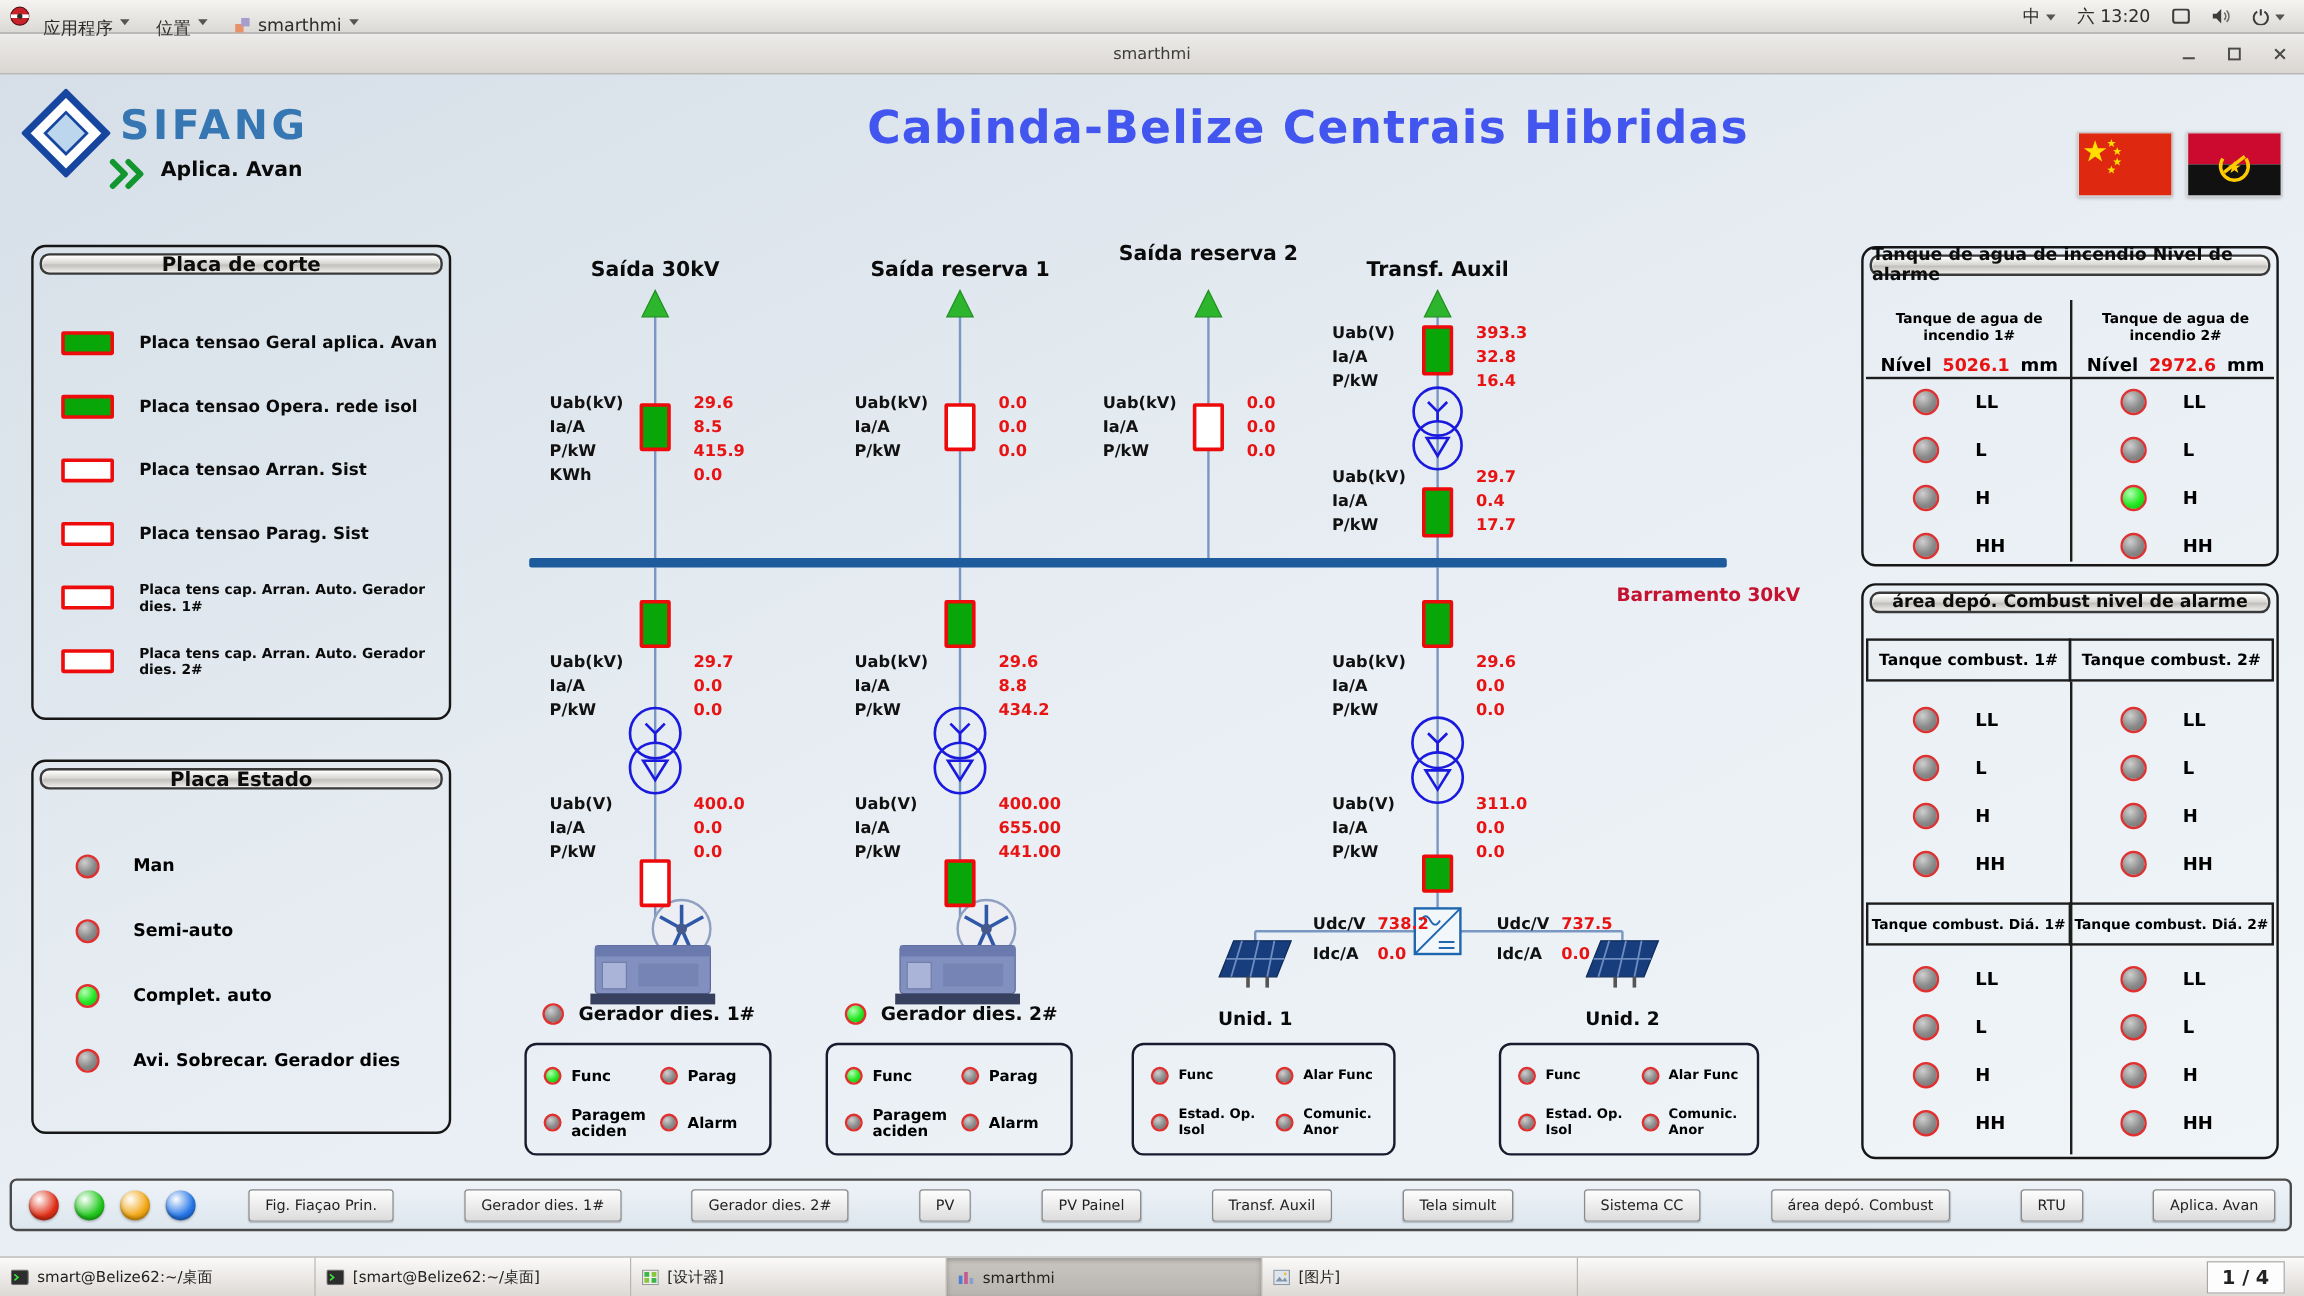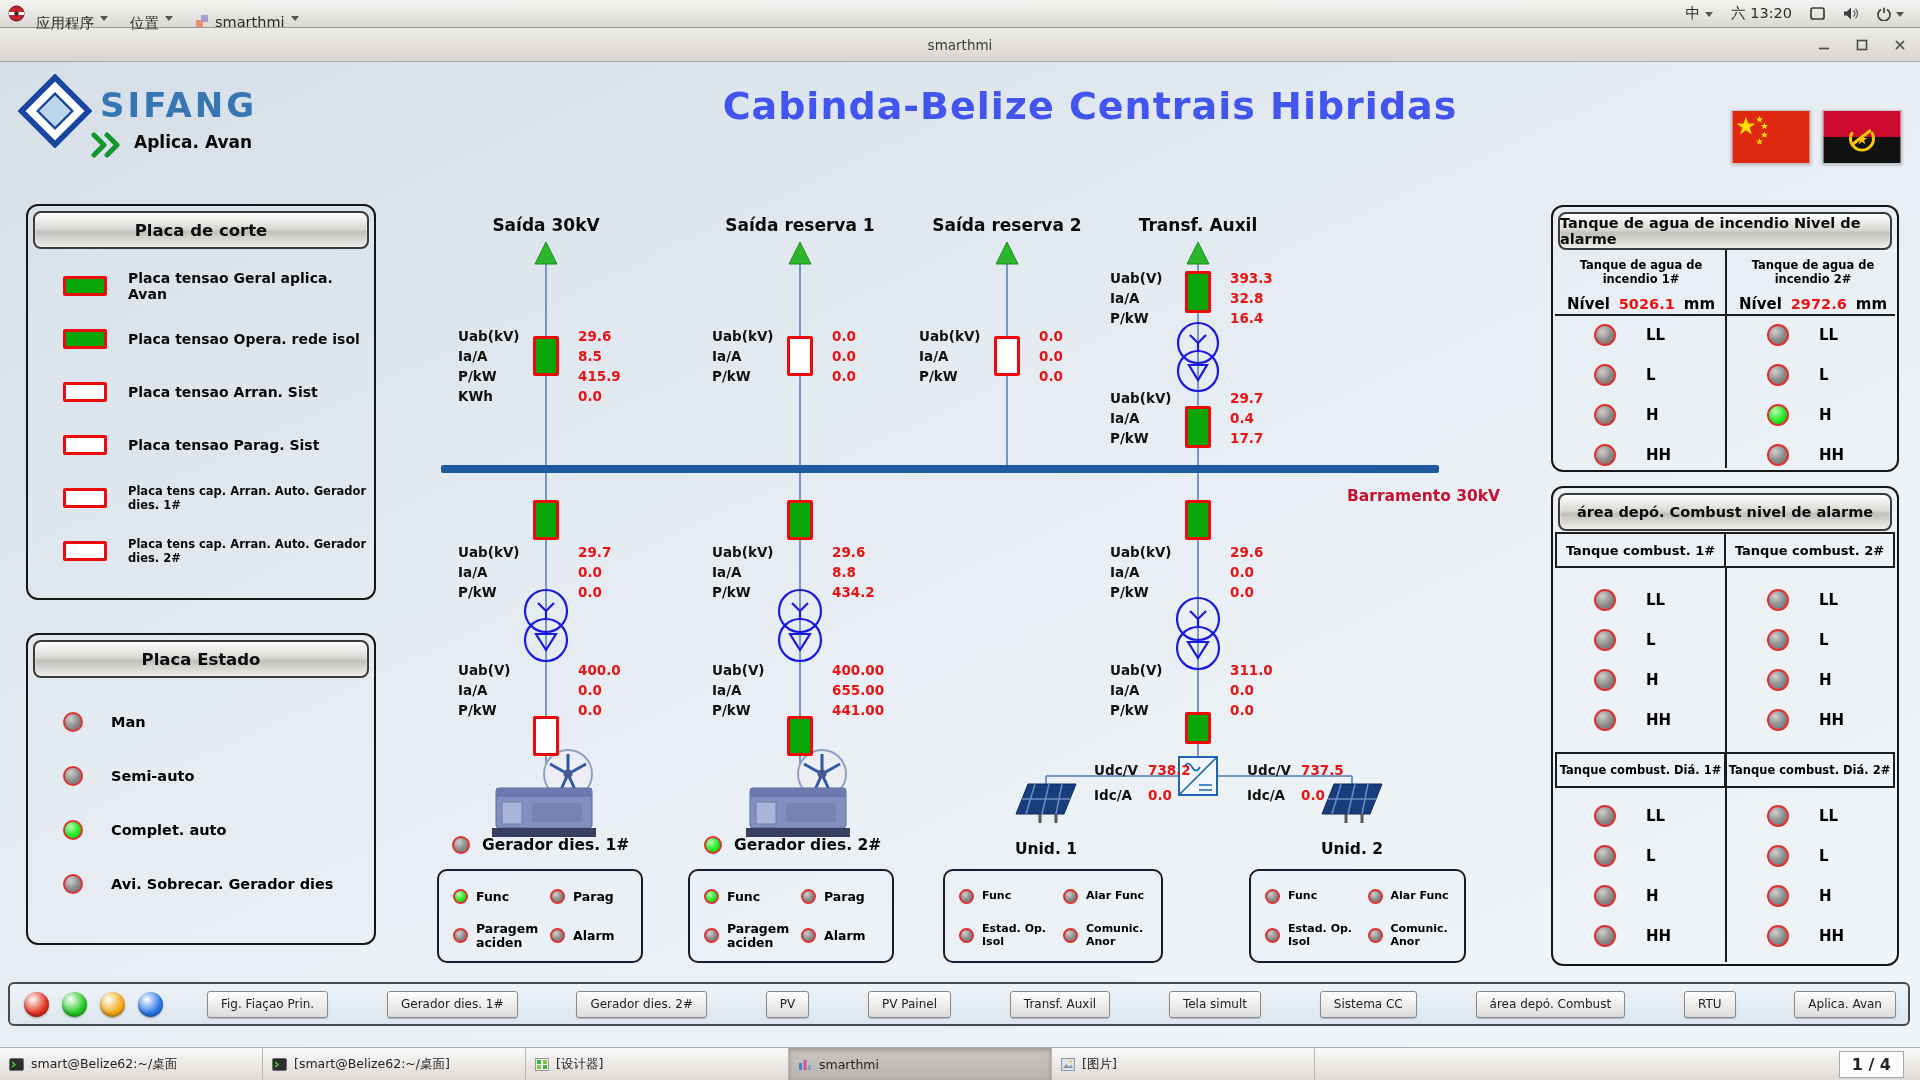--- a/index.html
+++ b/index.html
@@ -17,24 +17,24 @@
   .tcontrols span{display:flex;align-items:center;cursor:default;}
   
   .main{position:absolute;top:62px;left:0;width:1920px;height:985px;background:linear-gradient(155deg,#d6dfe8,#e9eff4 55%,#f1f5f8);overflow:hidden;}
   .wires{position:absolute;left:0;top:0;pointer-events:none;}
   .brand{position:absolute;left:100px;top:23px;font-size:34px;font-weight:bold;color:#3677b3;letter-spacing:3px;}
   .navlabel{position:absolute;left:134px;top:70px;font-size:17px;font-weight:bold;color:#0a0a0a;}
   .bigtitle{position:absolute;left:600px;top:22px;width:980px;text-align:center;font-size:38px;font-weight:bold;color:#4355ef;letter-spacing:1px;}
   .flag{position:absolute;top:48px;width:80px;height:54px;border:1px solid #c8c8c8;box-shadow:0 1px 3px rgba(0,0,0,.25);}
   
   .panel{position:absolute;border:2px solid #161616;border-radius:12px;}
-  .phead{position:absolute;left:5px;right:5px;top:5px;height:38px;border:2px solid #3a3a3a;border-radius:8px;background:linear-gradient(#ffffff,#d9d8d4 46%,#c1c0bc 56%,#efeeeb);display:flex;align-items:center;justify-content:center;font-weight:bold;font-size:16.5px;color:#0c0c0c;box-shadow:inset 0 1px 2px #fff;}
+  .phead{position:absolute;left:5px;right:5px;top:5px;height:18px;border:2px solid #3a3a3a;border-radius:8px;background:linear-gradient(#ffffff,#d9d8d4 46%,#c1c0bc 56%,#efeeeb);display:flex;align-items:center;justify-content:center;font-weight:bold;font-size:16.5px;color:#0c0c0c;box-shadow:inset 0 1px 2px #fff;}
   .phead.sm{font-size:14.5px;}
   
-  .lglist{position:absolute;left:0;right:0;top:70px;padding-left:35px;}
+  .lglist{position:absolute;left:0;right:0;top:70px;padding-left:23px;}
   .lgrow{display:flex;align-items:center;height:20px;margin-bottom:33px;}
   .lgbox{width:44px;height:20px;border:3px solid #ee0b0b;border-radius:2px;background:#fff;flex:0 0 auto;}
   .lgbox.on{background:#09a609;}
   .lglab{margin-left:21px;font-weight:bold;font-size:14px;color:#0a0a0a;}
   .lglab.small{font-size:11.5px;}
   
   .estado{position:absolute;left:0;right:0;top:75px;padding-left:35px;display:flex;flex-direction:column;gap:30px;}
   .estado .ledrow{display:flex;align-items:center;height:24px;}
   .estado .led{width:20px;height:20px;}
   .estado .ledlab{margin-left:28px;font-weight:bold;font-size:14.5px;}
@@ -273,21 +273,21 @@
       </g>
 
       <use href="#genset" x="546"></use>
       <use href="#genset" x="800"></use>
       <use href="#pvpanel" x="1046"></use>
       <use href="#pvpanel" x="1352"></use>
     </svg>
 
     <div class="ftitle" style="left:436px;top:153px;">Saída 30kV</div>
     <div class="ftitle" style="left:690px;top:153px;">Saída reserva 1</div>
-    <div class="ftitle" style="left:897px;top:153px;">Saída reserva 2</div>
+    <div class="ftitle" style="left:897px;top:140px;">Saída reserva 2</div>
     <div class="ftitle" style="left:1088px;top:153px;">Transf. Auxil</div>
 
     <div class="mblock" style="left:458px;top:264px;">
         <div class="mrow">
           <span class="mk">Uab(kV)</span>
           <span class="mv">29.6</span>
         </div>
         <div class="mrow">
           <span class="mk">Ia/A</span>
           <span class="mv">8.5</span>

